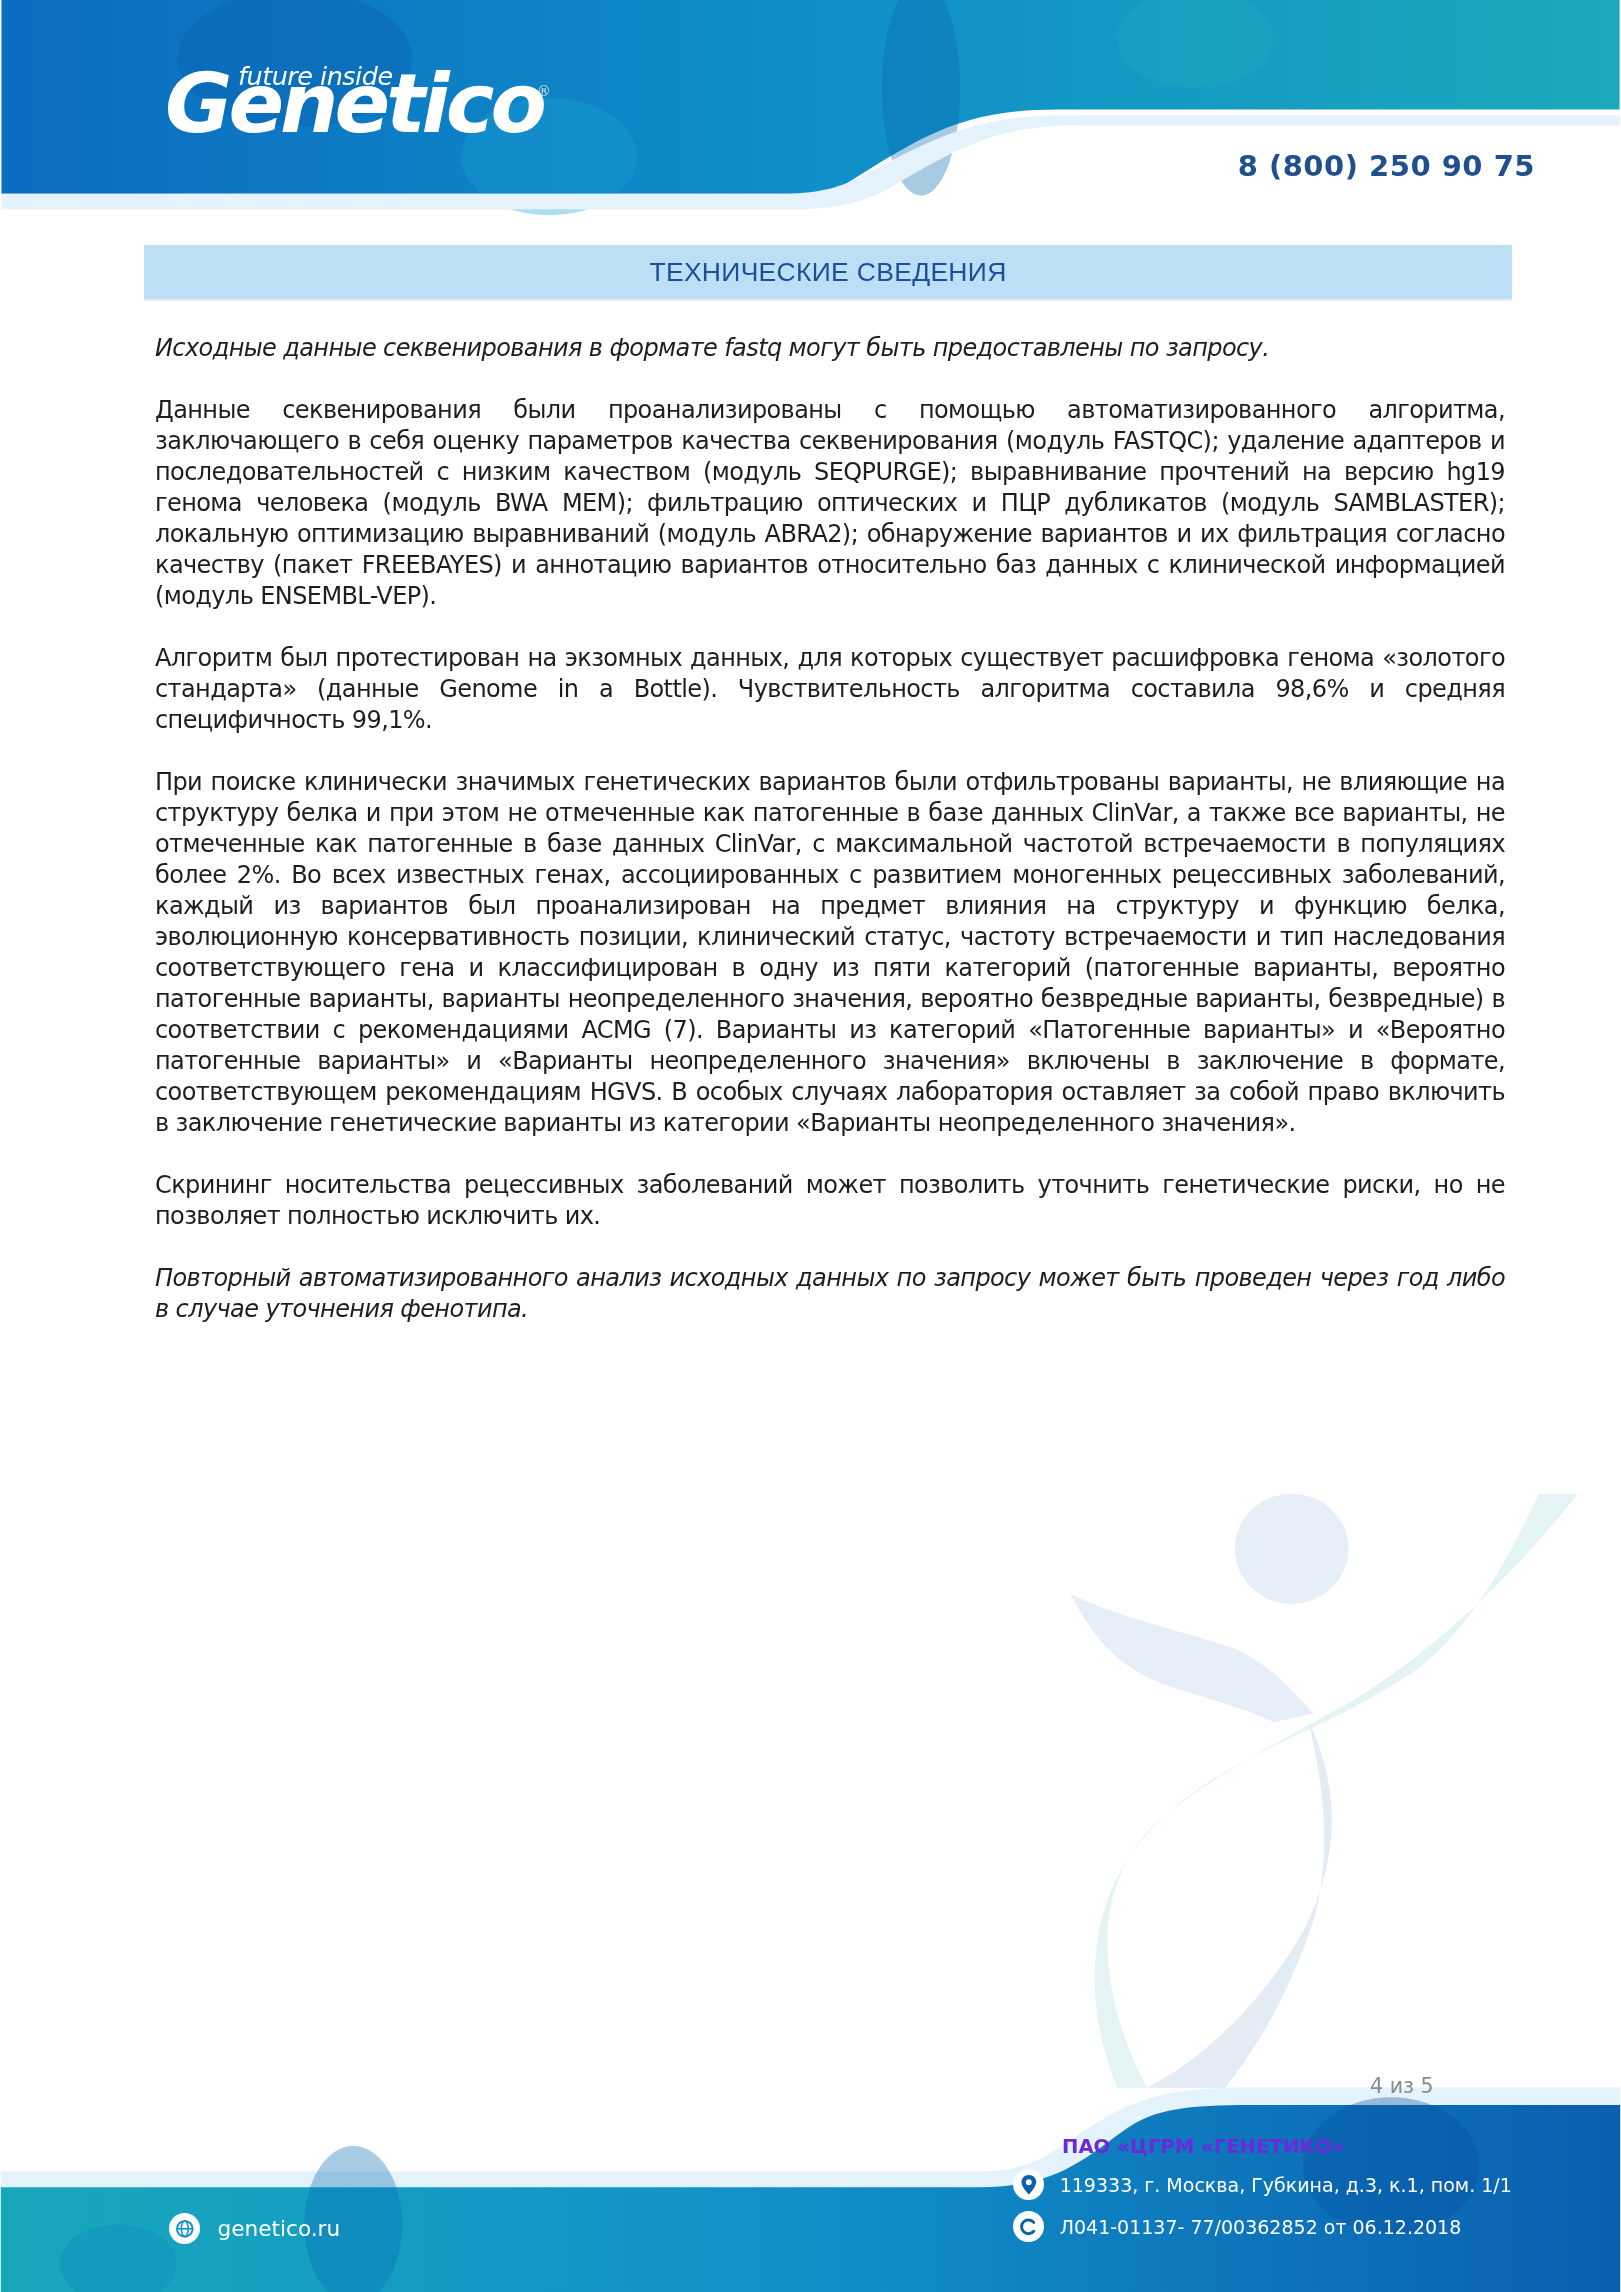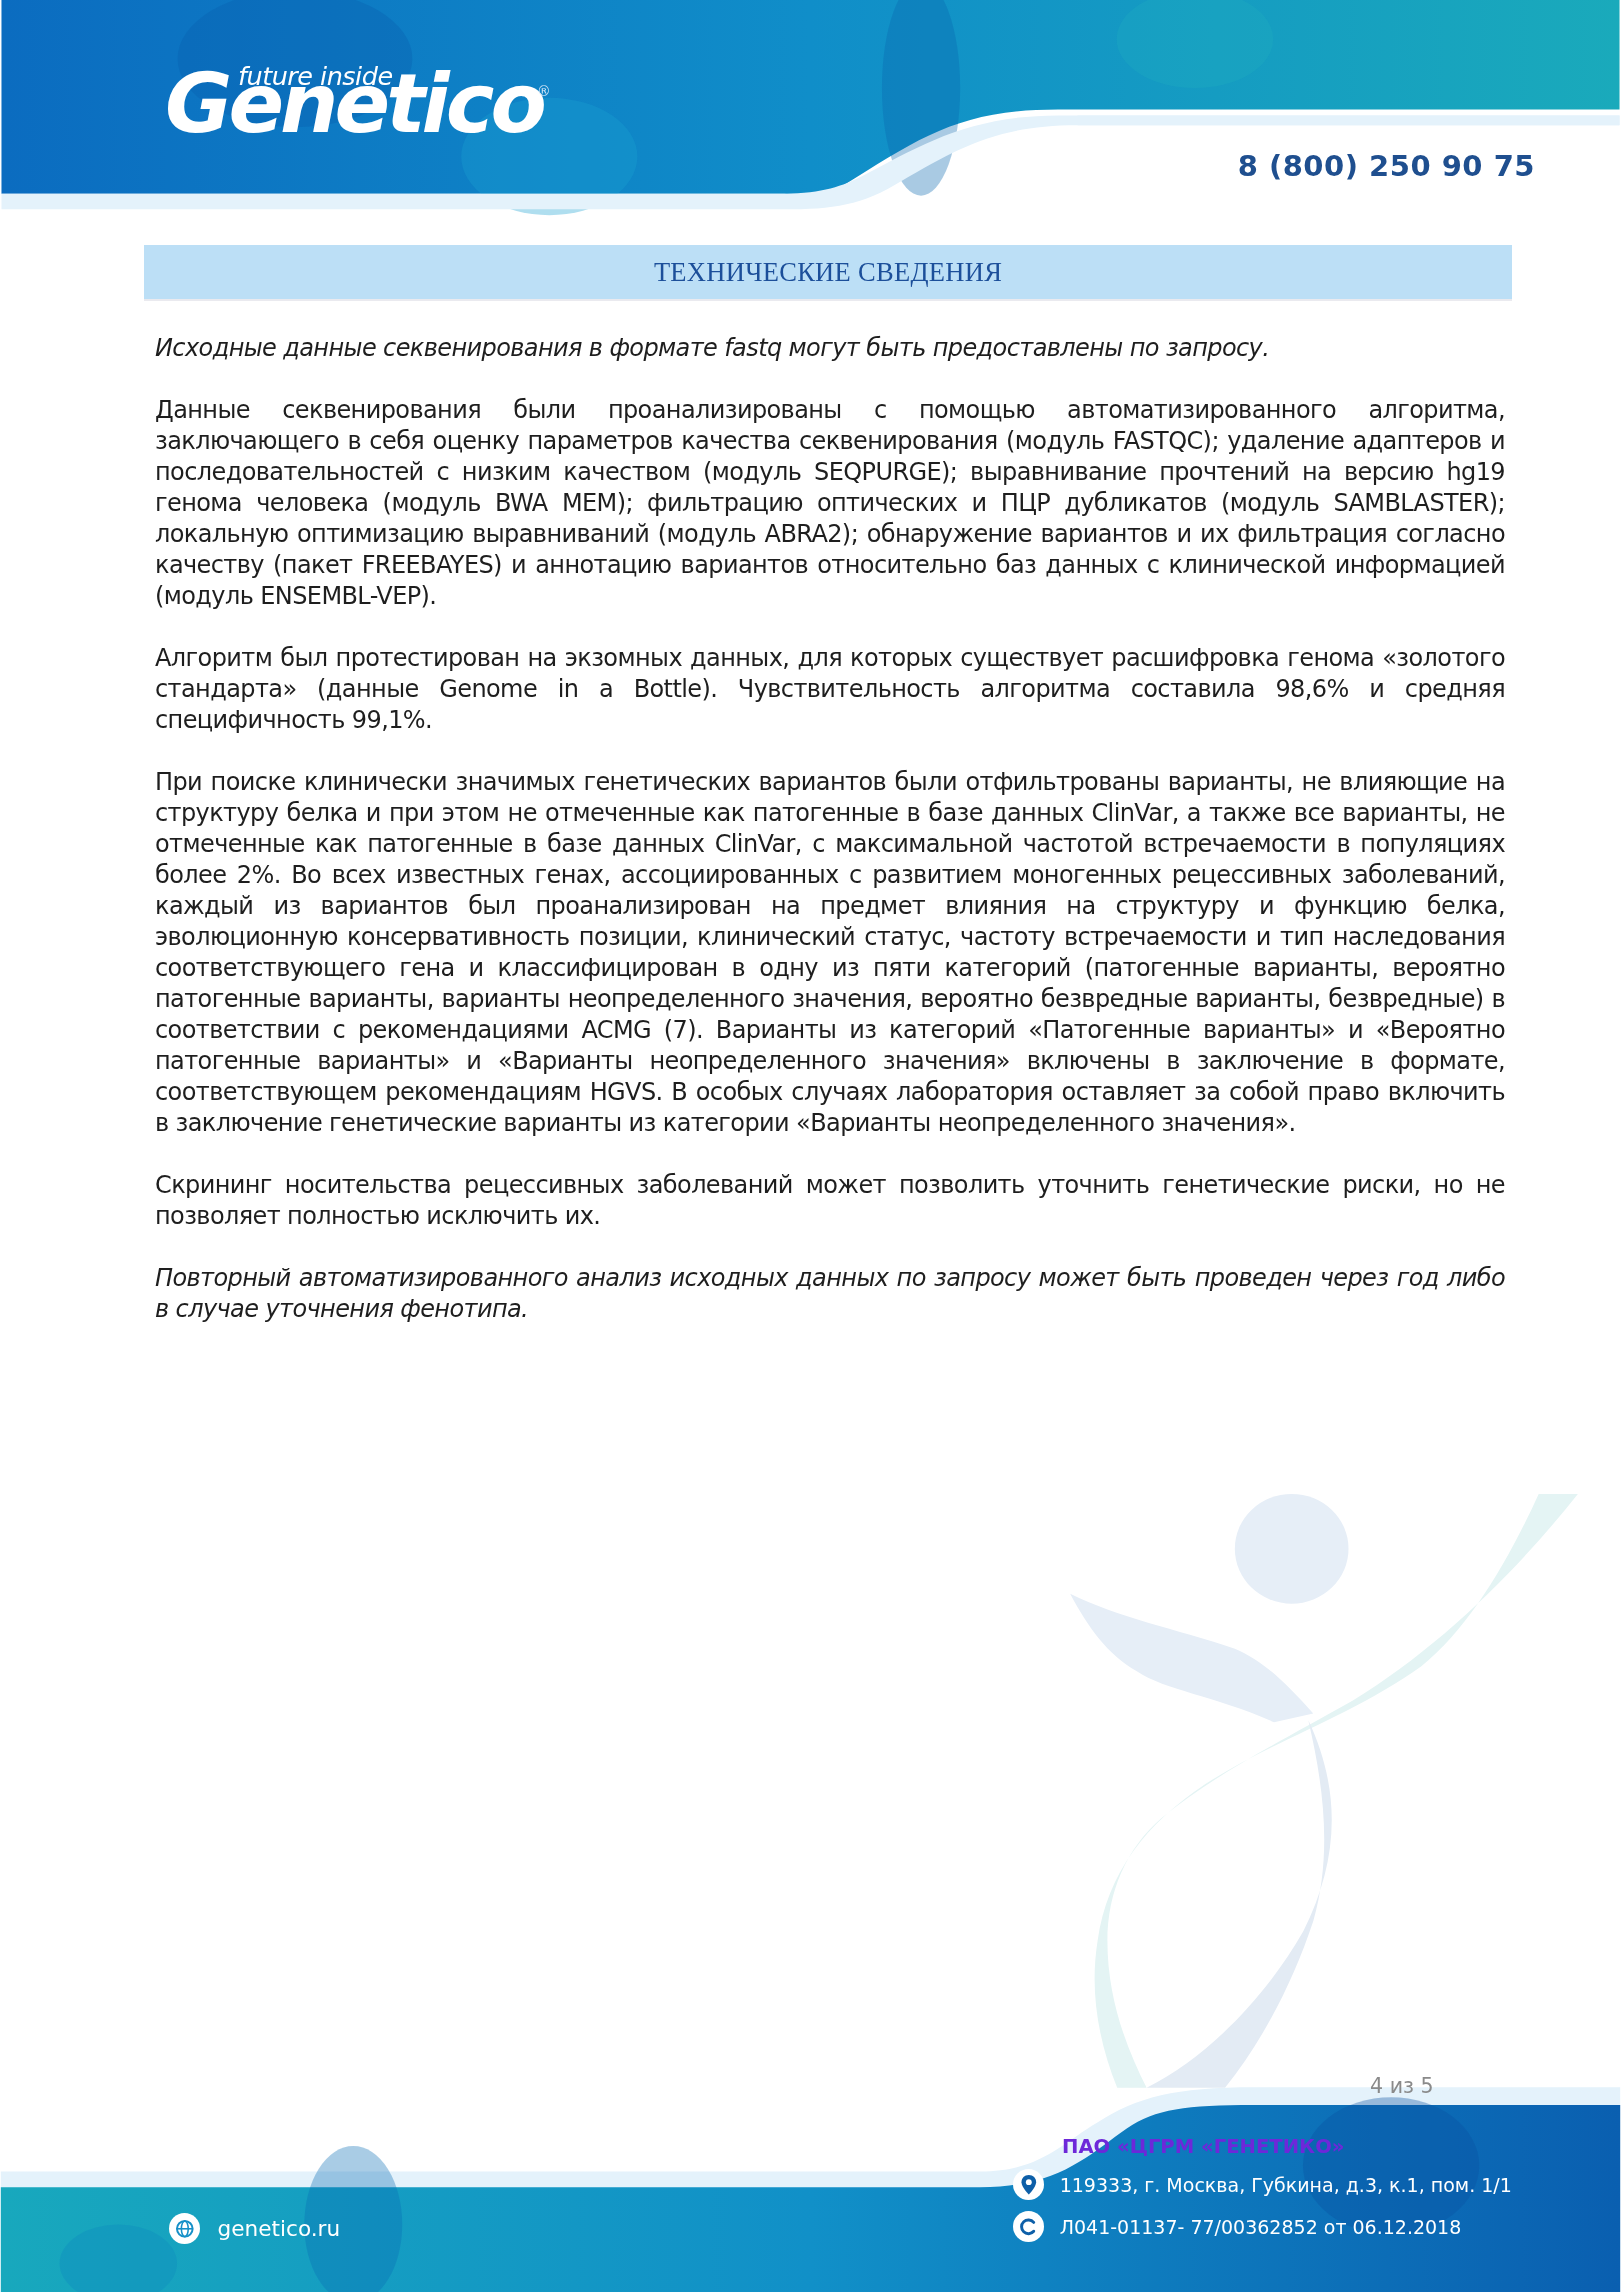--- a/index.html
+++ b/index.html
@@ -33,21 +33,21 @@
       font-family: "DejaVu Sans", sans-serif; font-weight: bold;
       font-size: 29px; color: #1f4f8f; letter-spacing: 0.5px;
     }
     .bg-figure { position: absolute; left: 1029px; top: 1480px; }
     .title-bar {
       position: absolute; left: 144px; top: 245px; width: 1368px; height: 54px;
       background: #bcdff6; border-bottom: 2.9px solid #eaeaef;
       display: flex; align-items: center; justify-content: center;
     }
     .title-bar span {
-      font-family: Liberation Serif, serif; font-size: 26.5px; color: #1c4f9a;
+      font-family: Liberation Sans, sans-serif; font-size: 26.5px; color: #1c4f9a;
       letter-spacing: 0.3px;
     }
     .content {
       position: absolute; left: 155px; top: 333px; width: 1350px;
       font-family: "DejaVu Sans", sans-serif; font-size: 24px; line-height: 31px;
       color: #1e1e1e;
     }
     .content p {
       margin: 0 0 31px 0; text-align: justify; letter-spacing: -0.6px;
     }

